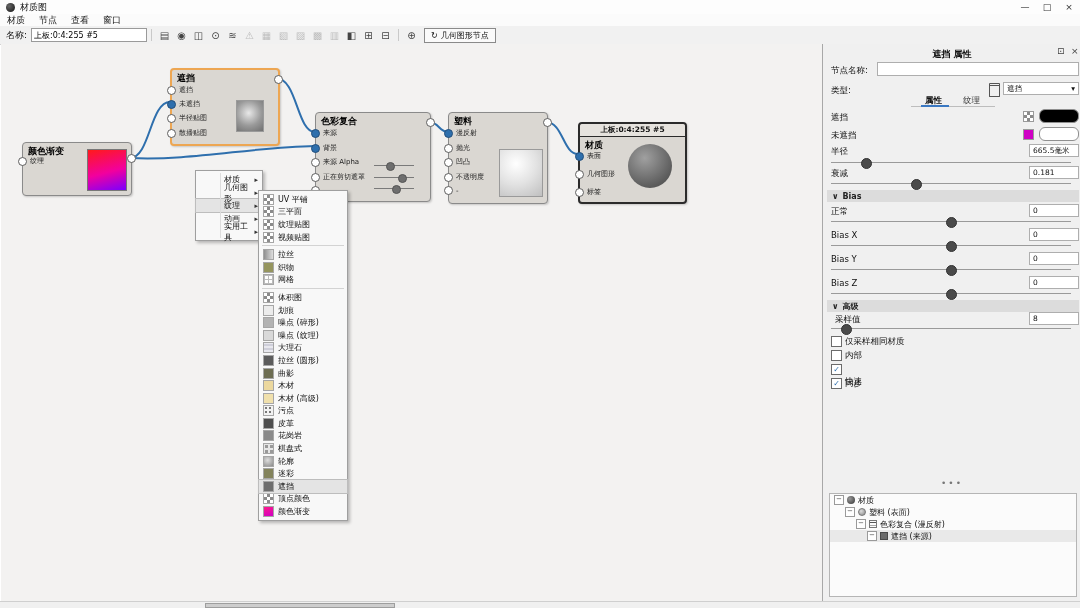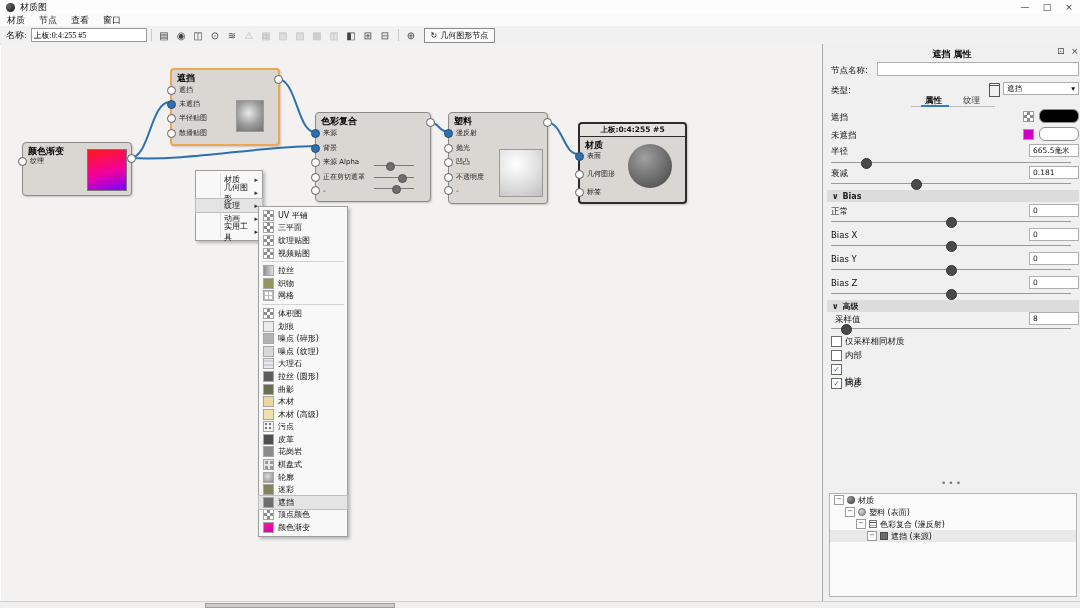--- a/index.html
+++ b/index.html
@@ -3,21 +3,21 @@
 <meta charset="utf-8">
 <style>
   html,body{margin:0;padding:0;background:#fff;}
   .app{position:relative;width:1080px;height:608px;font-family:"DejaVu Sans","Liberation Sans",sans-serif;background:#fff;overflow:hidden;color:#111;}
   
   .titlebar{position:absolute;left:0;top:0;width:1080px;height:14px;background:#fdfdfd;display:flex;align-items:center;font-size:9px;}
   .appicon{width:9px;height:9px;border-radius:50%;background:radial-gradient(circle at 35% 35%,#666,#111);margin:0 5px 0 6px;}
   .wctl{position:absolute;top:0;height:14px;width:22px;text-align:center;font-size:9px;line-height:14px;color:#333;}
   .menubar{position:absolute;left:0;top:14px;width:1080px;height:12px;background:#fbfbfb;display:flex;align-items:center;font-size:9px;gap:0;}
   .menubar span{padding:0 7px;}
-  .toolbar{position:absolute;left:0;top:26px;width:1080px;height:18px;background:#f1f1f1;border-bottom:1px solid #d2d2d2;display:flex;align-items:center;font-size:9px;font-family:Liberation Serif, serif;}
+  .toolbar{position:absolute;left:0;top:26px;width:1080px;height:18px;background:#f1f1f1;border-bottom:1px solid #d2d2d2;display:flex;align-items:center;font-size:9px;}
   .toolbar .lbl{margin:0 4px 0 6px;}
   .namebox{width:110px;height:12px;border:1px solid #9a9a9a;background:#fff;font-size:8px;padding:0 2px;font-family:inherit;}
   .tbi{width:15px;text-align:center;font-size:10px;color:#444;margin:0 1px;}
   .tbi.dim{opacity:.3;}
   .tsep{width:1px;height:12px;background:#c9c9c9;margin:0 4px;}
   .geombtn{display:flex;align-items:center;gap:3px;border:1px solid #8a8a8a;background:#fafafa;height:13px;padding:0 6px;font-size:8px;margin-left:4px;}
   
   .canvas{position:absolute;left:1px;top:44px;width:821px;height:557px;background:#f3f2f1;border-right:1px solid #b0b0b0;overflow:hidden;}
   .wires{position:absolute;left:0;top:0;z-index:1;}
   .node{position:absolute;background:#dad7d2;border:1px solid #8a8a8a;border-radius:4px;box-shadow:1px 1px 2px rgba(0,0,0,.18);z-index:2;}
@@ -37,21 +37,21 @@
   .mball{border:none;border-radius:50%;background:radial-gradient(circle at 38% 32%,#a0a0a0,#5d5d5d 70%,#474747);}
   .ms{position:absolute;width:40px;height:1px;background:#7a7a7a;}
   .ms i{position:absolute;top:-3px;width:7px;height:7px;border-radius:50%;background:#6e6e6e;border:1px solid #555;}
   
   .menu{position:absolute;background:#f8f8f8;border:1px solid #9f9f9f;box-shadow:2px 2px 3px rgba(0,0,0,.25);z-index:50;padding:2px 0;}
   .menu.main{left:194px;top:126px;width:66px;}
   .menu.main::before{content:"";position:absolute;left:24px;top:2px;bottom:2px;width:1px;background:#ddd;}
   .cmi{height:13px;display:flex;align-items:center;font-size:8px;padding:0 4px 0 28px;}
   .cmi .arr{margin-left:auto;font-size:7px;color:#333;}
   .cmi.hl{background:#e4e4e4;outline:1px solid #bdbdbd;}
-  .menu.sub{left:257px;top:146px;width:88px;margin-top:16px;}
+  .menu.sub{left:257px;top:146px;width:88px;}
   .smi{height:12.6px;display:flex;align-items:center;gap:4px;font-size:8px;padding:0 4px;}
   .smi.hl{background:#e4e4e4;outline:1px solid #bdbdbd;}
   .ticon{width:11px;height:11px;flex:0 0 11px;border:1px solid #a6a6a6;box-sizing:border-box;}
   .checker{background-image:linear-gradient(45deg,#8b8b8b 25%,transparent 25%,transparent 75%,#8b8b8b 75%),linear-gradient(45deg,#8b8b8b 25%,#fff 25%,#fff 75%,#8b8b8b 75%);background-size:6px 6px;background-position:0 0,3px 3px;}
   .msep{height:1px;background:#d3d3d3;margin:2px 3px;}
   
   .panel{position:absolute;left:822px;top:44px;width:258px;height:557px;background:#f0f0f0;border-left:1px solid #a8a8a8;font-size:8.5px;}
   .panel .abs{position:absolute;}
   .ptitle{font-weight:bold;font-size:9px;}
   .pinput{border:1px solid #aeaeae;background:#fff;height:12px;font-size:8px;font-family:inherit;padding:0 2px;}

